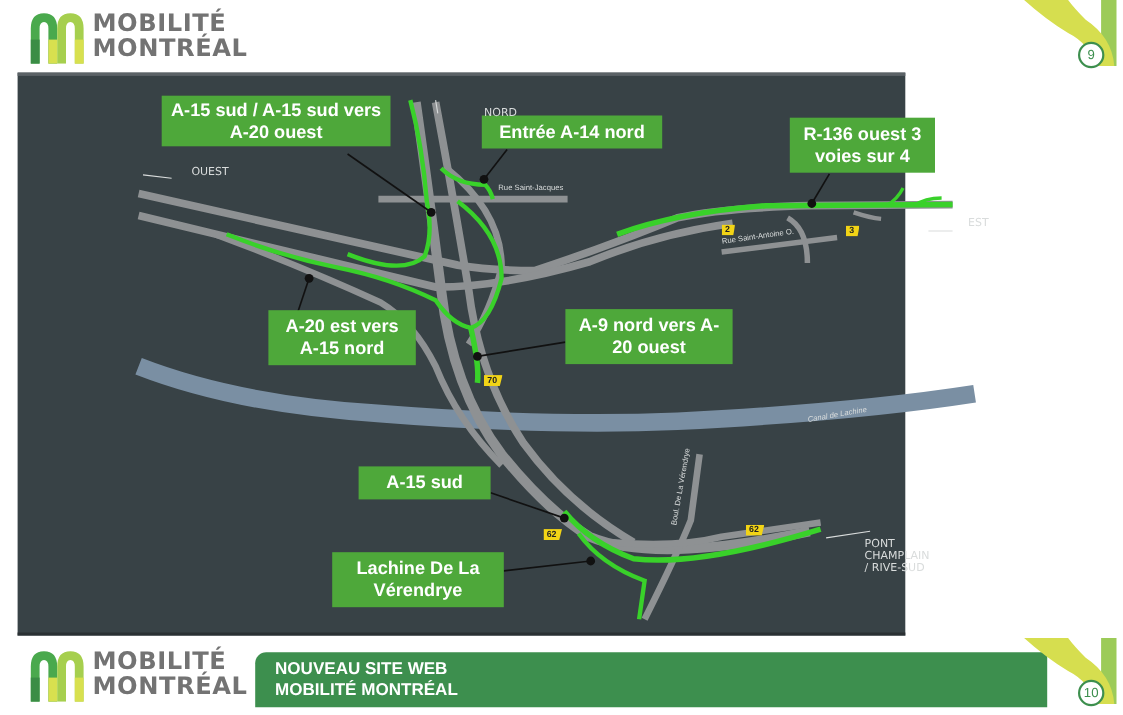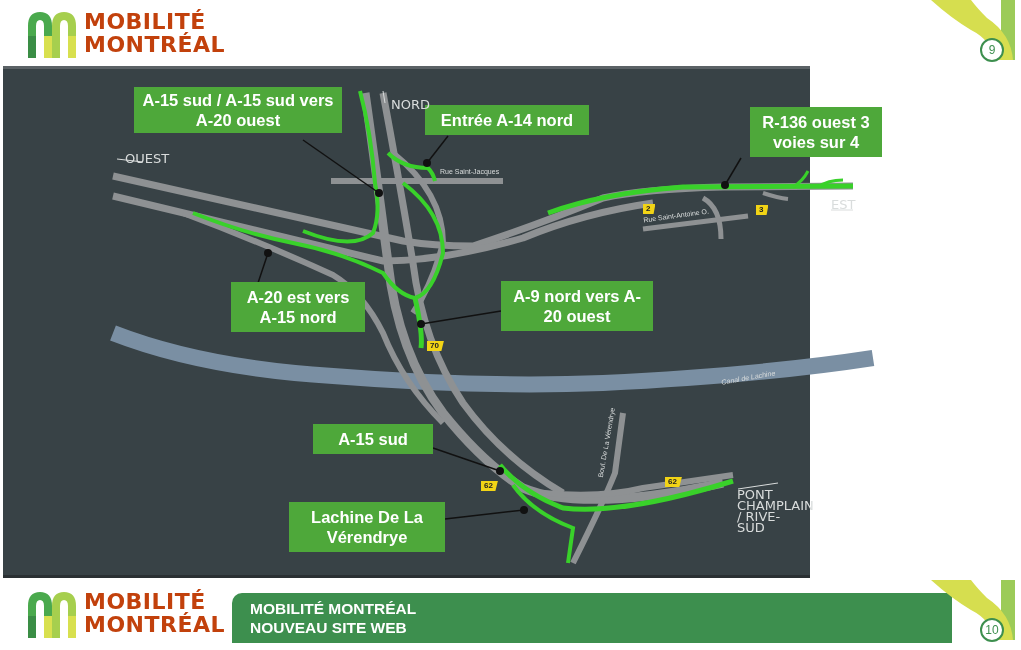--- a/index.html
+++ b/index.html
@@ -1,33 +1,33 @@
 <!DOCTYPE html>
 <html><head>
 <meta charset="utf-8">
 <style>
   html, body { margin:0; padding:0; }
   body { width:1021px; height:650px; overflow:hidden; background:#ffffff; position:relative; font-family:"Liberation Sans", sans-serif; }
   .header { position:absolute; left:0; width:1021px; background:#ffffff; }
   .header.top { top:0; height:66px; }
   .header.bottom { top:578px; height:72px; }
   .logo { position:absolute; left:26px; top:10px; width:185px; height:52px; }
-  .logo-text { position:absolute; left:58px; top:0; font-family:"DejaVu Sans", sans-serif; font-weight:bold; color:#c2410c; font-size:22px; line-height:23px; letter-spacing:0.5px; }
+  .logo-text { position:absolute; left:58px; top:0; font-family:"DejaVu Sans", sans-serif; font-weight:bold; color:#737373; font-size:22px; line-height:23px; letter-spacing:0.5px; }
   .banner { position:absolute; left:232px; height:50px; width:720px; background:#3d8f4e; border-radius:10px 0 0 0; }
   .header.top .banner { top:12px; }
   .header.bottom .banner { top:15px; }
   .banner-title { position:absolute; left:18px; top:6px; color:#ffffff; font-weight:bold; font-size:15.5px; line-height:19px; }
   .banner-right { position:absolute; right:42px; top:7px; color:#e8f2e8; font-size:11px; }
   .swoosh { position:absolute; right:0; top:0; width:110px; height:66px; }
   .page-num { position:absolute; width:20px; height:20px; border-radius:50%; background:#fff; border:2px solid #3d8f4e; color:#3d8f4e; font-size:12px; text-align:center; line-height:20px; }
-  .map { position:absolute; left:3px; top:66px; width:807px; height:512px; background:#384246; border-top:3px solid #5b6266; border-bottom:3px solid #2a3033; box-sizing:border-box; }
+  .map { position:absolute; left:16px; top:66px; width:807px; height:512px; background:#384246; border-top:3px solid #5b6266; border-bottom:3px solid #2a3033; box-sizing:border-box; }
   .map svg { position:absolute; left:0; top:0; }
   .callout { position:absolute; background:#4ea83a; color:#ffffff; font-weight:bold; font-size:16.5px; line-height:20px; text-align:center; display:flex; align-items:center; justify-content:center; box-sizing:border-box; padding:2px 6px; }
   .lbl { position:absolute; color:#d9dcdc; font-size:7px; white-space:nowrap; font-family:"Liberation Sans", sans-serif; }
-  .dir { position:absolute; color:#d9dcdc; font-size:13px; font-family:"DejaVu Sans", sans-serif; }
+  .dir { position:absolute; color:#d9dcdc; font-size:10px; font-family:"DejaVu Sans", sans-serif;margin-left:36px; }
   .exit { position:absolute; background:#f2d416; color:#222; font-size:8px; font-weight:bold; padding:0 5px 0 3px; height:10px; line-height:10px; clip-path:polygon(0 0,100% 0,85% 100%,0 100%); }
 </style>
 </head>
 <body>
 
 <div class="header top">
   <div class="logo">
     <svg width="54" height="48" viewBox="0 0 54 48">
       <path d="M2 48 V16 Q2 2 14 2 Q26 2 26 16 V48 H18 V16 Q18 10 14 10 Q10 10 10 16 V48Z" fill="#4aa94d"></path>
       <path d="M26 48 V16 Q26 2 38 2 Q50 2 50 16 V48 H42 V16 Q42 10 38 10 Q34 10 34 16 V48Z" fill="#a6cf4e"></path>
@@ -102,21 +102,21 @@
     <g stroke="#d9dcdc" stroke-width="1" fill="none">
       <line x1="382" y1="100" x2="380" y2="88"></line>
         <line x1="114" y1="156" x2="140" y2="159"></line>
       <line x1="828" y1="207" x2="850" y2="207"></line>
         <line x1="735" y1="486" x2="775" y2="480"></line>
     </g>
   </svg>
 
   <div class="callout" style="left:131px;top:18px;width:208px;height:46px;">A-15 sud / A-15 sud vers A-20 ouest</div>
   <div class="callout" style="left:422px;top:36px;width:164px;height:30px;">Entrée A-14 nord</div>
-  <div class="callout" style="left:702px;top:38px;width:132px;height:50px;margin-left:45px;">R-136 ouest 3 voies sur 4</div>
+  <div class="callout" style="left:702px;top:38px;width:132px;height:50px;">R-136 ouest 3 voies sur 4</div>
   <div class="callout" style="left:186px;top:213px;width:134px;height:50px;margin-left:42px;">A-20 est vers A-15 nord</div>
   <div class="callout" style="left:498px;top:212px;width:152px;height:50px;">A-9 nord vers A-20 ouest</div>
   <div class="callout" style="left:310px;top:355px;width:120px;height:30px;">A-15 sud</div>
   <div class="callout" style="left:286px;top:433px;width:156px;height:50px;">Lachine De La Vérendrye</div>
 
   <div class="dir" style="left:388px;top:28px;">NORD</div>
   <div class="dir" style="left:122px;top:82px;">OUEST</div>
   <div class="dir" style="left:828px;top:128px;">EST</div>
   <div class="dir" style="left:734px;top:420px;width:60px;line-height:11px;">PONT CHAMPLAIN / RIVE-SUD</div>
 
@@ -141,22 +141,22 @@
       <rect x="42" y="26" width="8" height="22" fill="#d8e04f"></rect>
       <rect x="2" y="26" width="8" height="22" fill="#3a8d45"></rect>
     </svg>
     <div class="logo-text">
       <div>MOBILITÉ</div>
       <div>MONTRÉAL</div>
     </div>
   </div>
   <div class="banner">
     <div class="banner-title">
+      <div>NOUVEAU SITE WEB</div>
       <div>MOBILITÉ MONTRÉAL</div>
-      <div>NOUVEAU SITE WEB</div>
     </div>
   </div>
   <svg class="swoosh" style="top:2px;" viewBox="0 0 110 66">
     <rect x="90" y="0" width="14" height="60" fill="#9ccb58"></rect>
     <path d="M0 0 H60 Q66 8 76 18 Q100 34 102 60 H84 Q80 40 60 30 Q40 18 20 0Z" fill="#d6de4f"></path>
   </svg>
   <div class="page-num" style="left:980px;top:40px;">10</div>
 </div>
 
 </body></html>

